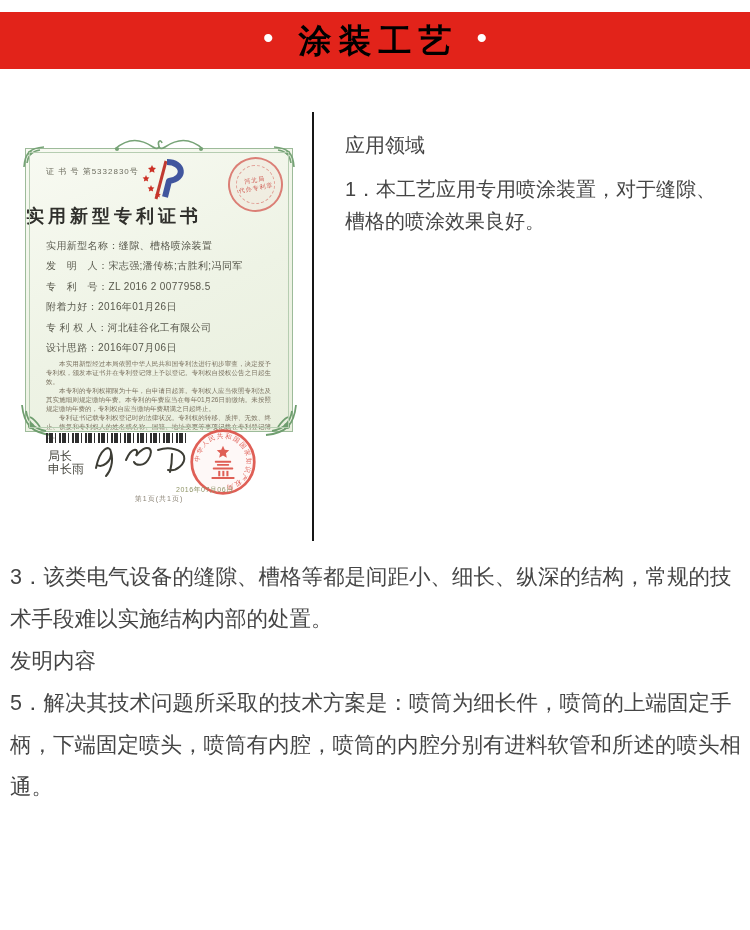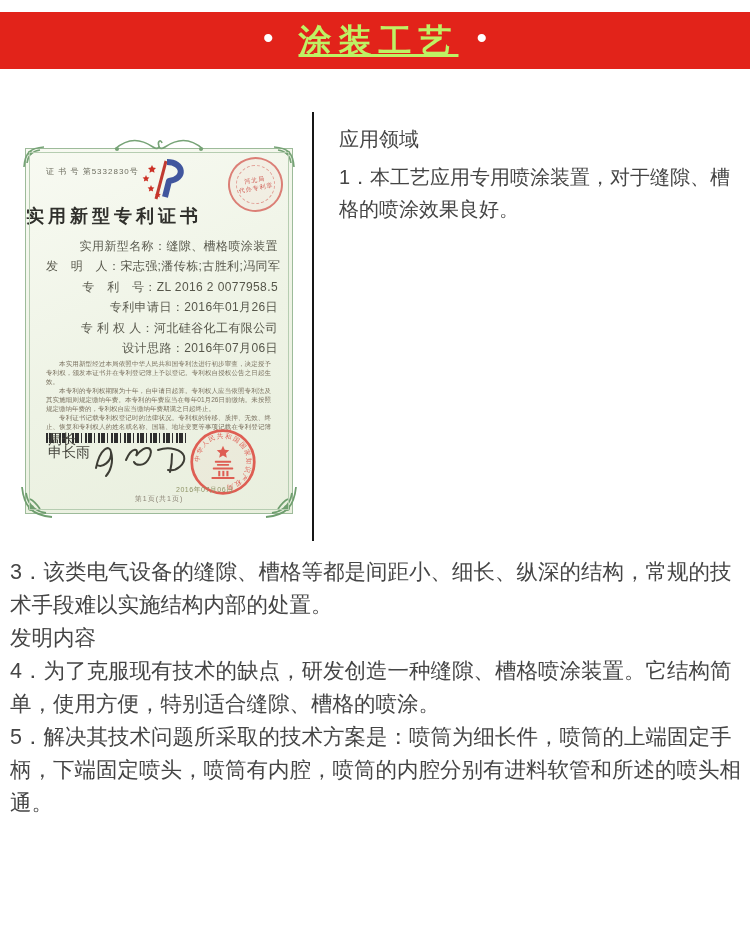--- a/index.html
+++ b/index.html
@@ -13,29 +13,28 @@
 
   
   .banner {
     position:absolute; left:0; top:12px; width:750px; height:57px;
     background:#e2231a; display:flex; align-items:center; justify-content:center; gap:18px;
   }
   .banner .dot {
     color:#fff; font-size:30px; line-height:1; transform:translateY(-3px);
   }
   .banner-title {
-    margin:0; color:#bef264; font-size:33px; font-weight:bold; letter-spacing:7px; line-height:1;
+    margin:0; color:#000000; font-size:33px; font-weight:bold; letter-spacing:7px; line-height:1;
     text-indent:7px;
-    text-decoration:underline;
   }
 
   
   .figure { position:absolute; left:10px; top:130px; width:303px; height:430px; background:#fff; }
   .cert-paper {
-    position:absolute; left:15px; top:18px; width:268px; height:366px;
+    position:absolute; left:15px; top:18px; width:268px; height:284px;
     background:linear-gradient(155deg,#f8faf2 0%,#eef3e5 55%,#e9efde 100%);
     border:1px solid #9dbb9a;
   }
   .cert-paper::after {
     content:""; position:absolute; inset:3px; border:1px solid #b6cdb1; pointer-events:none;
   }
   .ornament { position:absolute; top:-14px; left:50%; transform:translateX(-50%); }
   .corner { position:absolute; }
   .corner.tl { left:-4px; top:-4px; }
   .corner.tr { right:-4px; top:-4px; transform:scaleX(-1); }
@@ -55,56 +54,56 @@
   .cert-stamp::before { content:""; position:absolute; inset:6px; border:1px dashed rgba(211,90,82,.55); border-radius:50%; }
   .cert-stamp span { font-size:6px; line-height:7px; letter-spacing:1px; }
 
   .cert-title {
     position:absolute; left:0; right:0; top:55px; 
     font-family:"Liberation Serif","DejaVu Serif",serif;
     font-size:18px; font-weight:bold; color:#30302c; letter-spacing:4px;
   }
 
   .cert-fields { position:absolute; left:20px; right:14px; top:93px; }
-  .cert-field { font-size:12px; line-height:8px; color:#5c5c50; margin-bottom:12.4px; letter-spacing:.4px; white-space:nowrap;text-align:right; }
+  .cert-field { font-size:10px; line-height:8px; color:#5c5c50; margin-bottom:12.4px; letter-spacing:.4px; white-space:nowrap; }
   .cert-field .lab { color:#5c5c50; }
   .cert-field .val { color:#56564a; }
 
   .cert-body {
     position:absolute; left:20px; right:21px; top:210px;
     font-size:6.5px; line-height:9px; color:#7b7260; text-align:justify;
   }
   .cert-body p { margin:0; text-indent:2em; }
 
   .barcode {
     position:absolute; left:20px; top:284px; width:140px; height:10px;
     background:repeating-linear-gradient(90deg,#2e2e2e 0 2px,transparent 2px 3px,#2e2e2e 3px 7px,transparent 7px 9px,#2e2e2e 9px 10px,transparent 10px 13px);
   }
 
-  .director { position:absolute; left:22px; top:284px; font-size:14px; line-height:13px; color:#46463e; }
+  .director { position:absolute; left:22px; top:301px; font-size:12px; line-height:13px; color:#46463e; }
   .signature { position:absolute; left:60px; top:287px; }
 
   .seal { position:absolute; left:163px; top:279px; width:68px; height:68px; opacity:.92; }
   .seal-date { position:absolute; left:150px; top:336px; font-size:7px; color:#8f9467; letter-spacing:.5px; }
 
   .cert-footer { position:absolute; left:0; right:0; top:345px; text-align:center; font-size:7px; color:#8a8274; letter-spacing:1px; }
 
   
   .divider { position:absolute; left:312px; top:112px; width:2px; height:429px; background:#161616; }
 
   
   .right-col {
     position:absolute; left:333px; top:117px; width:412px;
     font-size:20px; line-height:32px; color:#454545;
   }
-  .right-col p { margin:6px; }
+  .right-col p { margin:12px; }
 
   .bottom-text {
     position:absolute; left:10px; top:556px; width:739px;
-    font-size:21.5px; line-height:33px; color:#454545;
+    font-size:21.5px; line-height:42px; color:#454545;
   }
   .bottom-text p { margin:0; }
 </style>
 </head>
 <body>
 
 <div class="page">
 
   <div class="banner">
     <span class="dot">•</span>
@@ -154,21 +153,21 @@
         <span>河北局</span>
         <span>代办专利章</span>
       </div>
 
       <div class="cert-title">实用新型专利证书</div>
 
       <div class="cert-fields">
         <div class="cert-field"><span class="lab">实用新型名称：</span><span class="val">缝隙、槽格喷涂装置</span></div>
         <div class="cert-field"><span class="lab">发　明　人：</span><span class="val">宋志强;潘传栋;古胜利;冯同军</span></div>
         <div class="cert-field"><span class="lab">专　利　号：</span><span class="val">ZL 2016 2 0077958.5</span></div>
-        <div class="cert-field"><span class="lab">专利申请日：</span><span class="val">2016年01月26日</span></div>
+        <div class="cert-field"><span class="lab">附着力好：</span><span class="val">2016年01月26日</span></div>
         <div class="cert-field"><span class="lab">专 利 权 人：</span><span class="val">河北硅谷化工有限公司</span></div>
         <div class="cert-field"><span class="lab">设计思路：</span><span class="val">2016年07月06日</span></div>
       </div>
 
       <div class="cert-body">
         <p>本实用新型经过本局依照中华人民共和国专利法进行初步审查，决定授予专利权，颁发本证书并在专利登记簿上予以登记。专利权自授权公告之日起生效。</p>
         <p>本专利的专利权期限为十年，自申请日起算。专利权人应当依照专利法及其实施细则规定缴纳年费。本专利的年费应当在每年01月26日前缴纳。未按照规定缴纳年费的，专利权自应当缴纳年费期满之日起终止。</p>
         <p>专利证书记载专利权登记时的法律状况。专利权的转移、质押、无效、终止、恢复和专利权人的姓名或名称、国籍、地址变更等事项记载在专利登记簿上。</p>
       </div>
 
@@ -214,17 +213,16 @@
   <div class="divider"></div>
 
   <div class="right-col">
     <p>应用领域</p>
     <p>1．本工艺应用专用喷涂装置，对于缝隙、槽格的喷涂效果良好。</p>
   </div>
 
   <div class="bottom-text">
     <p>3．该类电气设备的缝隙、槽格等都是间距小、细长、纵深的结构，常规的技术手段难以实施结构内部的处置。</p>
     <p>发明内容</p>
-    <p>4．为了克服现有技术的缺点，研发创造一种缝隙、槽格喷涂装置。它结构简单，使用方便，特别适合缝隙、槽格的喷涂。</p>
     <p>5．解决其技术问题所采取的技术方案是：喷筒为细长件，喷筒的上端固定手柄，下端固定喷头，喷筒有内腔，喷筒的内腔分别有进料软管和所述的喷头相通。</p>
   </div>
 
 </div>
 
 </body></html>

